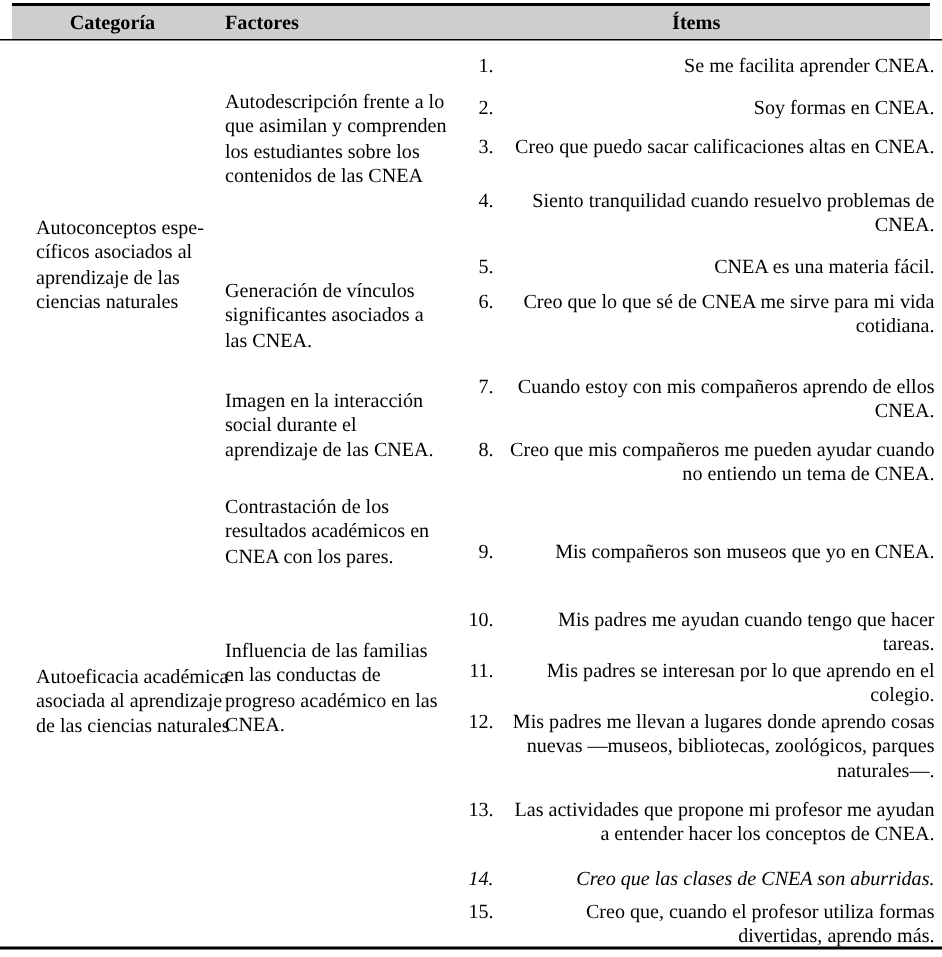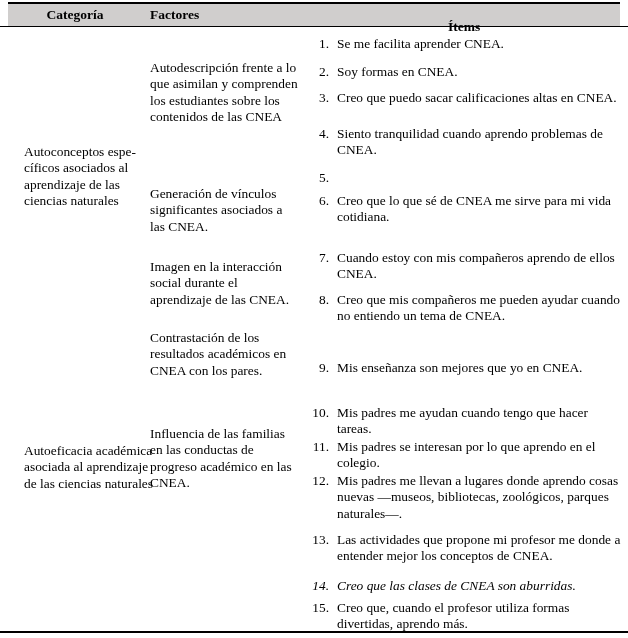--- a/index.html
+++ b/index.html
@@ -45,21 +45,21 @@
   }
   .head-cell {
     position: absolute;
     font-weight: bold;
     font-size: 13.5px;
     line-height: 22px;
     white-space: nowrap;
   }
   .head-categoria { left: 0px;   top: 4px; width: 150px; text-align: center; }
   .head-factores  { left: 150px; top: 4px; width: 150px; text-align: left; }
-  .head-items     { left: 448px; top: 16px; text-align: center; }
+  .head-items     { left: 448px; top: 4px; text-align: center; }
 
   
   .cat-cell,
   .fac-cell {
     position: absolute;
     font-size: 13.4px;
     line-height: 16.4px;
     text-align: left;
   }
   .cat-cell { left: 24px;   width: 135px; }
@@ -76,21 +76,21 @@
   .item .num {
     position: absolute;
     left: 0px;
     top: 0px;
     width: 24px;
     text-align: right;
   }
   .item .txt {
     display: block;
     margin-left: 32px;
-    text-align: left;
+    text-align: right;
   }
 </style>
 </head>
 <body>
 
 <div id="table">
 
   <div class="rule rule-top"></div>
   <div class="header-band"></div>
   <div class="rule rule-header"></div>
@@ -129,56 +129,57 @@
   <div class="item" style="top:64px;">
     <span class="num">2.</span>
     <span class="txt">Soy formas en CNEA.</span>
   </div>
   <div class="item" style="top:90px;">
     <span class="num">3.</span>
     <span class="txt">Creo que puedo sacar calificaciones altas en CNEA.</span>
   </div>
   <div class="item" style="top:126px;">
     <span class="num">4.</span>
-    <span class="txt">Siento tranquilidad cuando aprendo problemas de CNEA.</span>
+    <span class="txt">Siento tranquilidad cuando resuelvo problemas de CNEA.</span>
   </div>
   <div class="item" style="top:170px;">
     <span class="num">5.</span>
+    <span class="txt">CNEA es una materia fácil.</span>
   </div>
   <div class="item" style="top:193px;">
     <span class="num">6.</span>
     <span class="txt">Creo que lo que sé de CNEA me sirve para mi vida cotidiana.</span>
   </div>
   <div class="item" style="top:250px;">
     <span class="num">7.</span>
     <span class="txt">Cuando estoy con mis compañeros aprendo de ellos CNEA.</span>
   </div>
   <div class="item" style="top:292px;">
     <span class="num">8.</span>
     <span class="txt">Creo que mis compañeros me pueden ayudar cuando no entiendo un tema de CNEA.</span>
   </div>
   <div class="item" style="top:360px;">
     <span class="num">9.</span>
-    <span class="txt">Mis enseñanza son mejores que yo en CNEA.</span>
+    <span class="txt">Mis compañeros son museos que yo en CNEA.</span>
   </div>
   <div class="item" style="top:405px;">
     <span class="num">10.</span>
     <span class="txt">Mis padres me ayudan cuando tengo que hacer tareas.</span>
   </div>
   <div class="item" style="top:439px;">
     <span class="num">11.</span>
     <span class="txt">Mis padres se interesan por lo que aprendo en el colegio.</span>
   </div>
   <div class="item" style="top:473px;">
     <span class="num">12.</span>
     <span class="txt">Mis padres me llevan a lugares donde aprendo cosas nuevas —museos, bibliotecas, zoológicos, parques naturales—.</span>
   </div>
   <div class="item" style="top:532px;">
     <span class="num">13.</span>
-    <span class="txt">Las actividades que propone mi profesor me donde a entender mejor los conceptos de CNEA.</span>
+    <span class="txt">Las actividades que propone mi profesor me ayudan a entender hacer los conceptos de CNEA.</span>
   </div>
   <div class="item" style="top:578px;font-style:italic;">
     <span class="num">14.</span>
     <span class="txt">Creo que las clases de CNEA son aburridas.</span>
   </div>
   <div class="item" style="top:600px;">
     <span class="num">15.</span>
     <span class="txt">Creo que, cuando el profesor utiliza formas divertidas, aprendo más.</span>
   </div>
 

